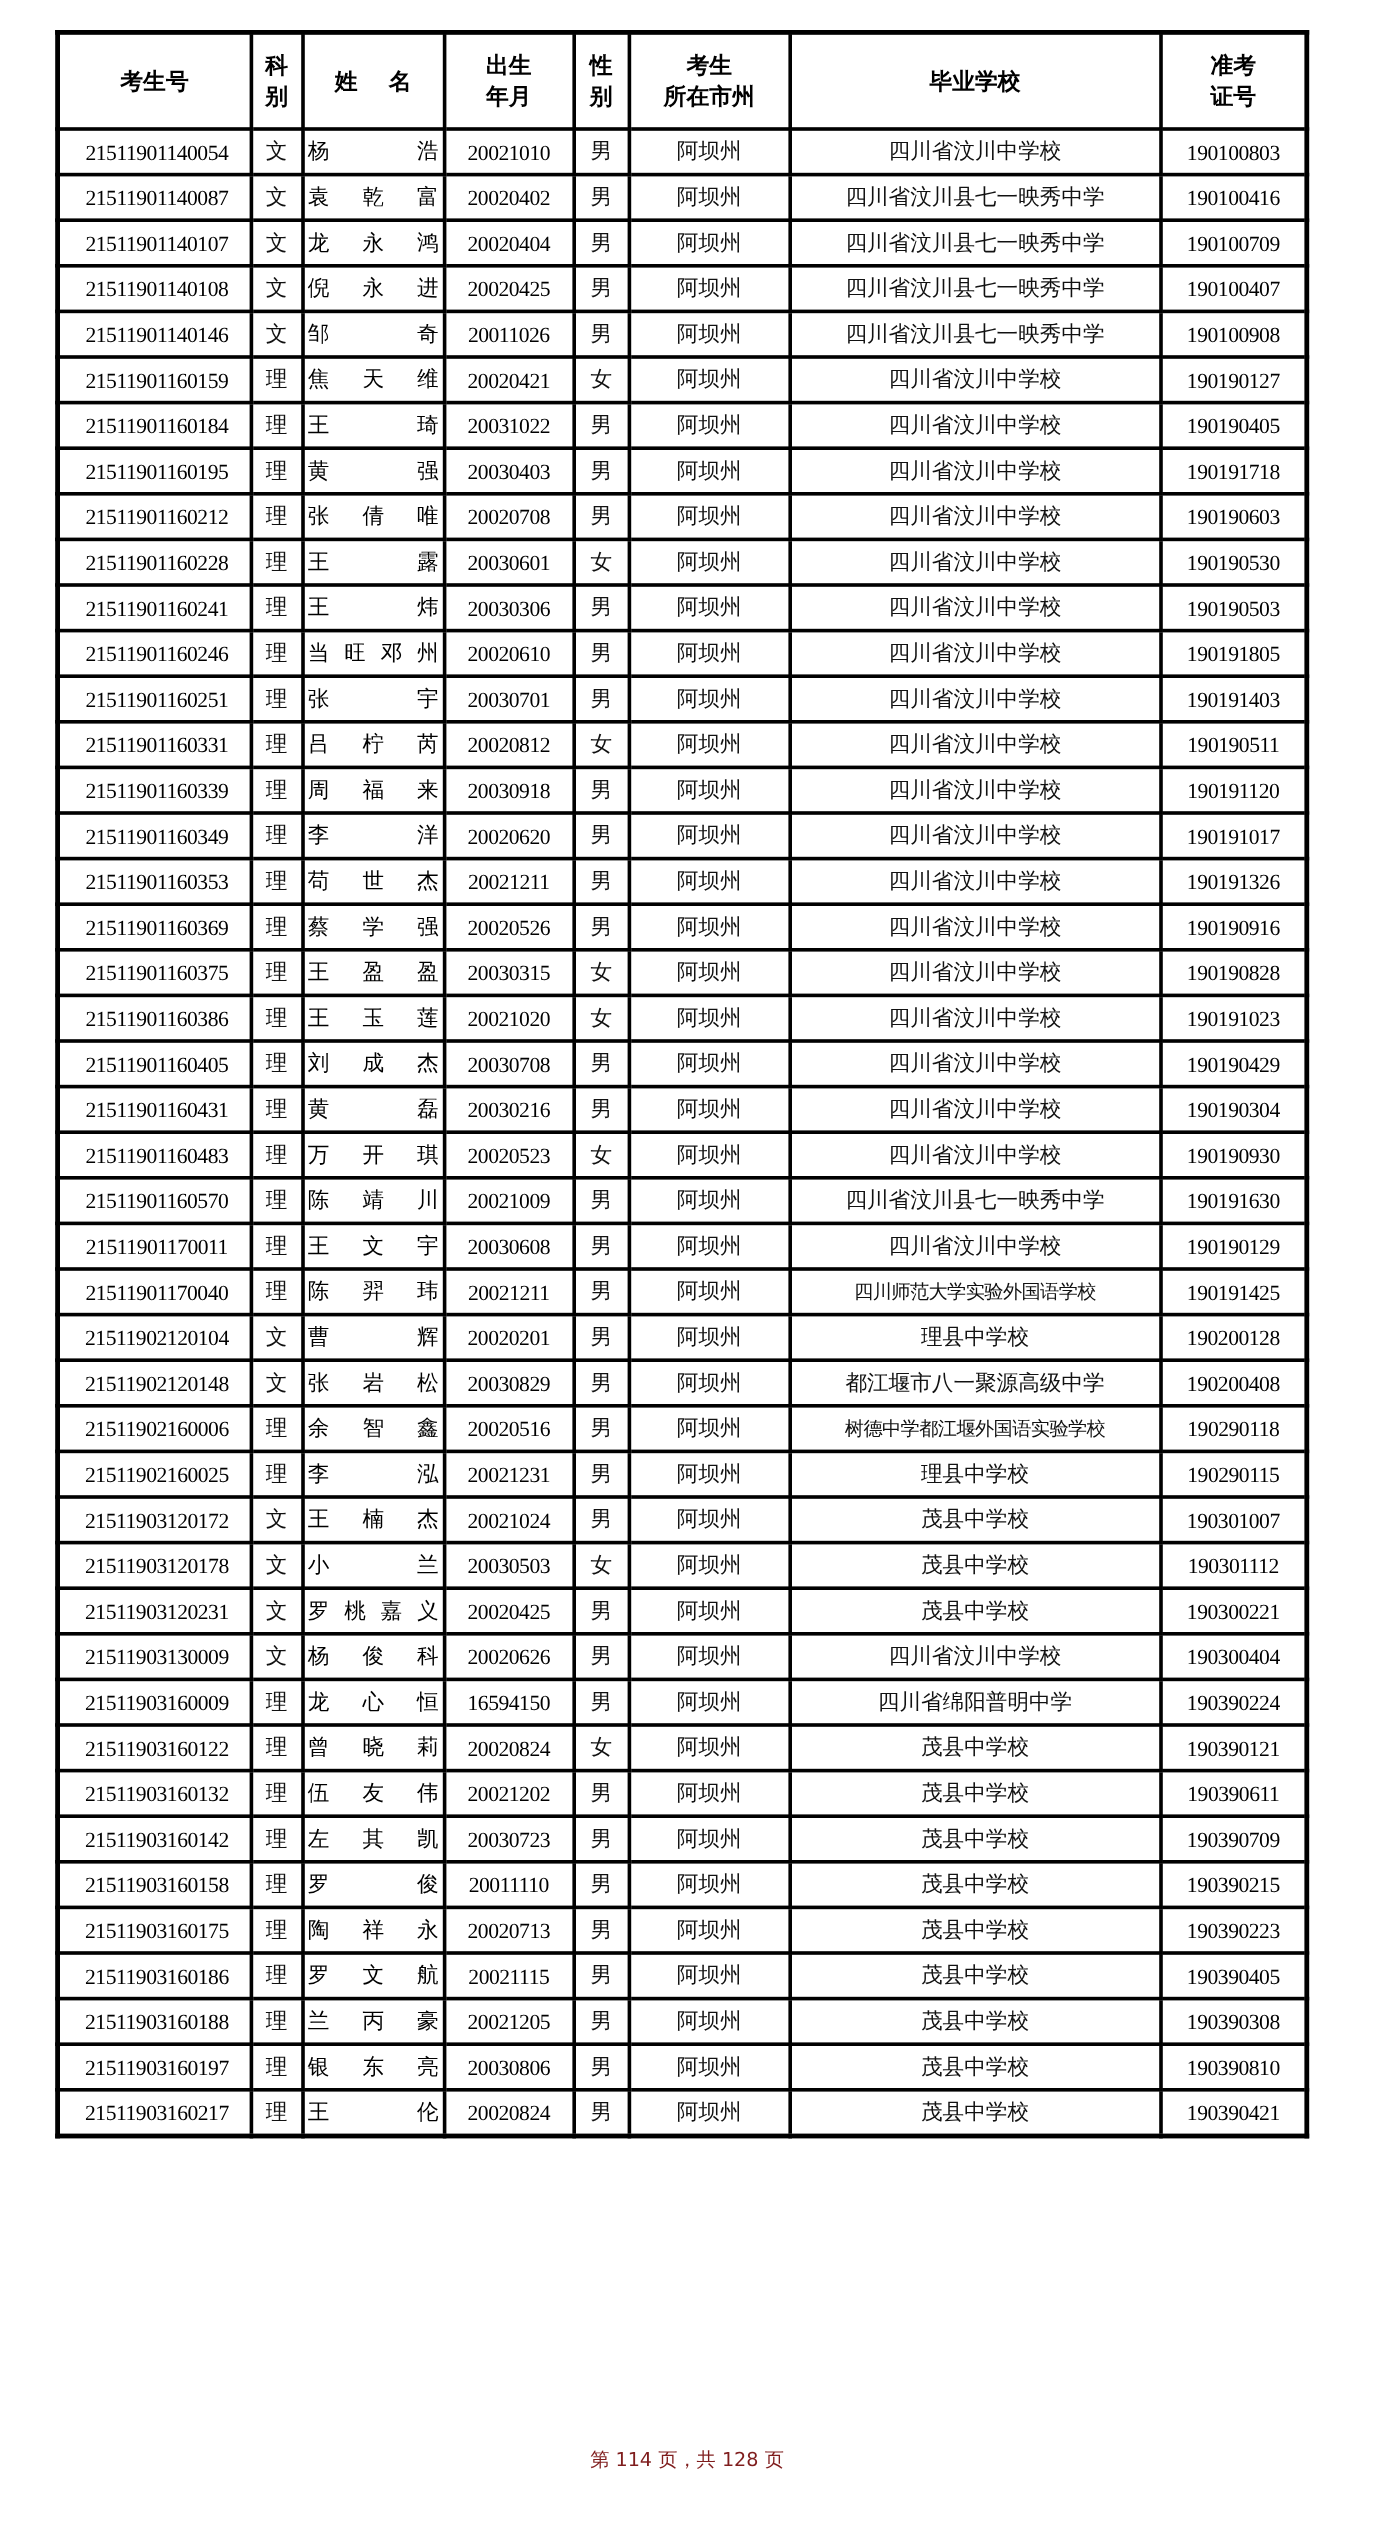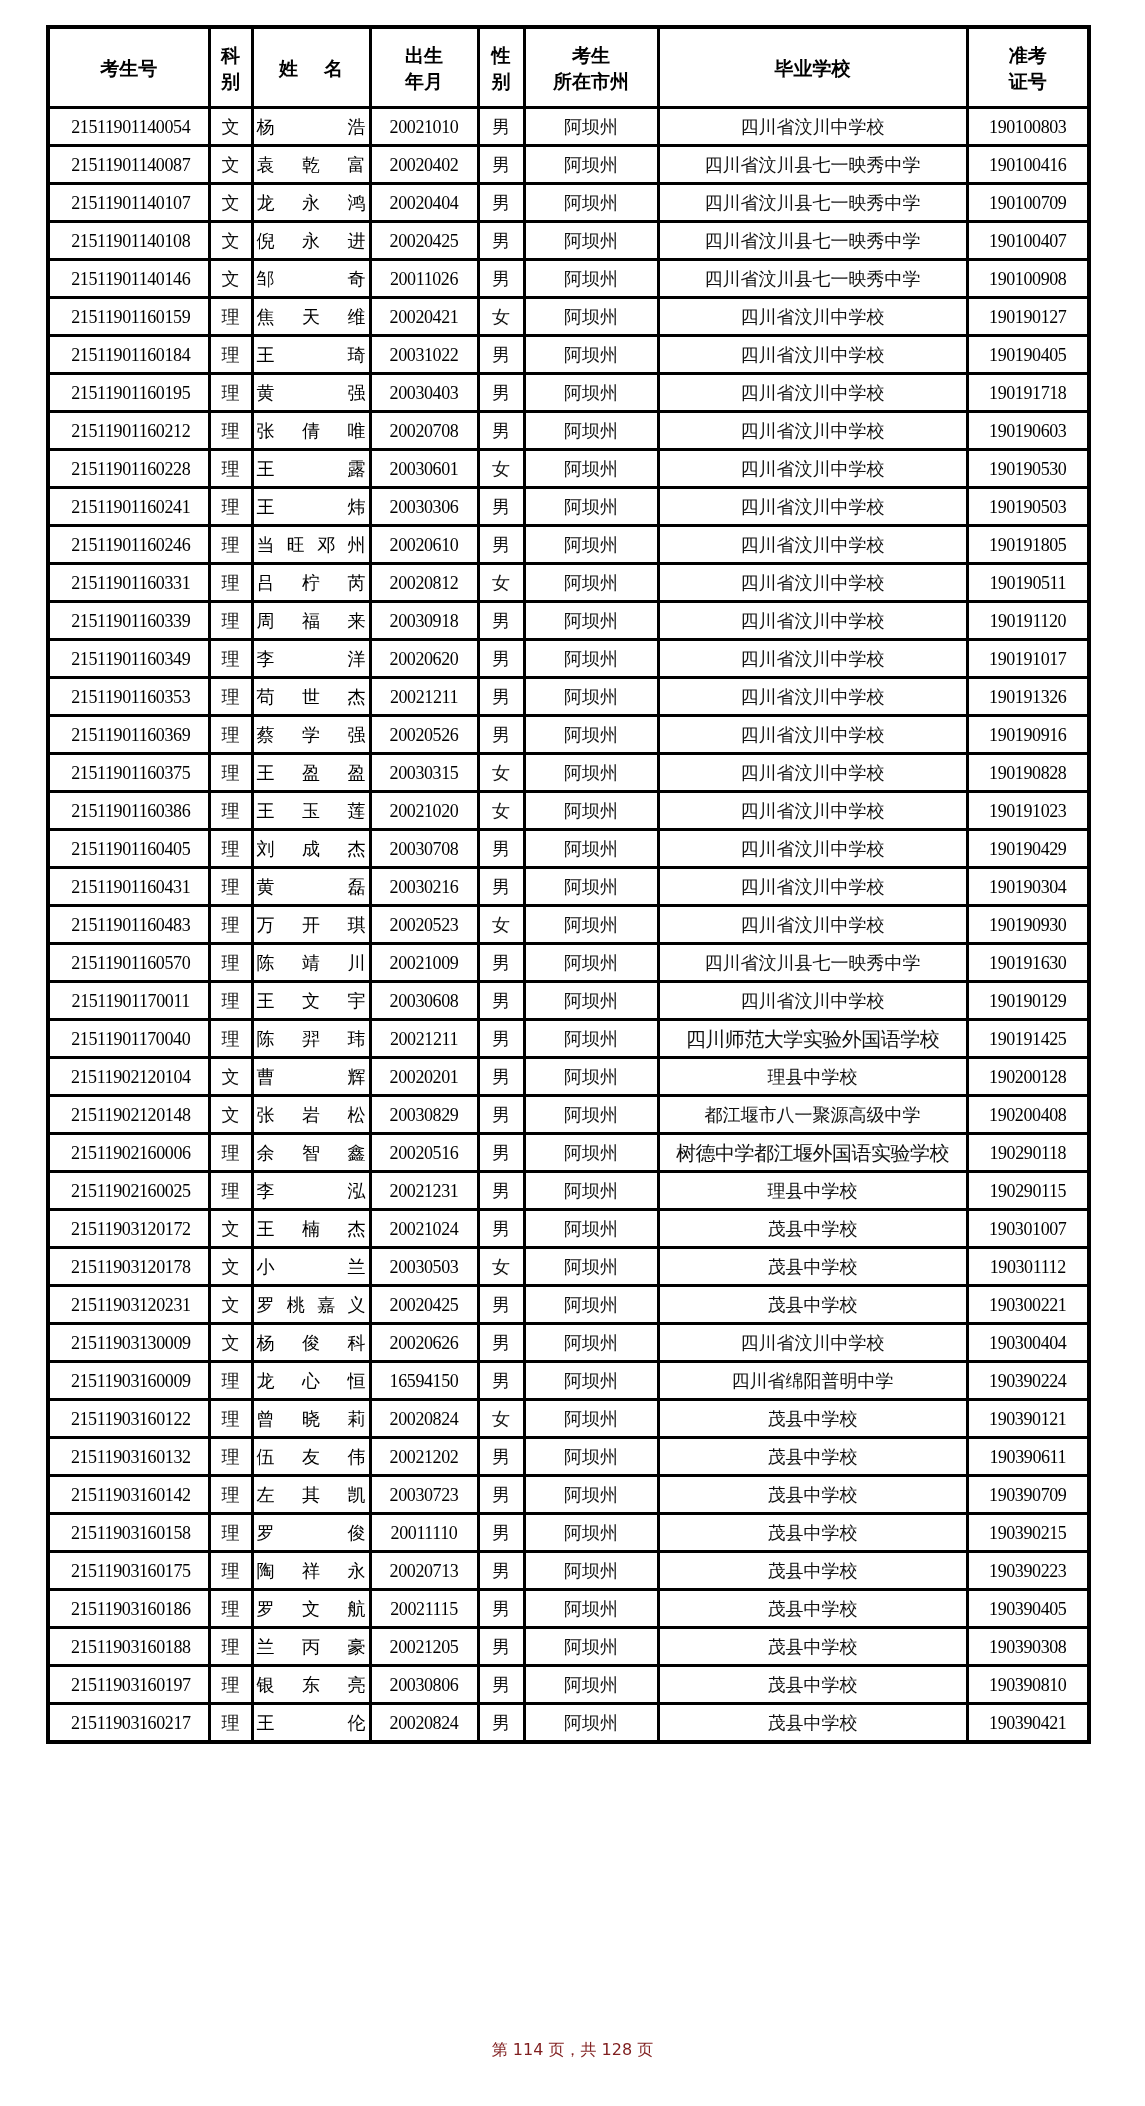--- a/index.html
+++ b/index.html
@@ -78,21 +78,21 @@
     letter-spacing: -0.4px;
   }
   td.cell-id { text-align: left; padding-left: 4px !important; }
   td.cell-ticket { text-align: center; }
   td.cell-subj, td.cell-sex, td.cell-city, td.cell-school {
     font-family: "DejaVu Sans", "Liberation Sans", sans-serif;
     font-weight: normal;
     color: #111;
   }
   td.cell-city, td.cell-school { font-size: 18px; }
-  td.cell-school.long { font-size: 20px; letter-spacing: -0.5px; }
+  td.cell-school.long { font-size: 16px; letter-spacing: -0.5px; }
   td.cell-name {
     font-family: "DejaVu Sans", "Liberation Sans", sans-serif;
     padding: 0 3px !important;
   }
   .name-wrap {
     display: flex;
     justify-content: space-between;
     align-items: center;
     width: 100%;
     height: 100%;
@@ -347,20 +347,35 @@
               <span class="ch">州</span>
             </div>
           </td>
     <td class="cell-birth">20020610</td>
     <td class="cell-sex">男</td>
     <td class="cell-city">阿坝州</td>
     <td class="cell-school">四川省汶川中学校</td>
     <td class="cell-ticket">190191805</td>
   </tr>
 
+  <tr>
+    <td class="cell-id">21511901160251</td>
+    <td class="cell-subj">理</td>
+    <td class="cell-name">
+            <div class="name-wrap">
+              <span class="ch">张</span>
+              <span class="ch">宇</span>
+            </div>
+          </td>
+    <td class="cell-birth">20030701</td>
+    <td class="cell-sex">男</td>
+    <td class="cell-city">阿坝州</td>
+    <td class="cell-school">四川省汶川中学校</td>
+    <td class="cell-ticket">190191403</td>
+  </tr>
 
   <tr>
     <td class="cell-id">21511901160331</td>
     <td class="cell-subj">理</td>
     <td class="cell-name">
             <div class="name-wrap">
               <span class="ch">吕</span>
               <span class="ch">柠</span>
               <span class="ch">芮</span>
             </div>

